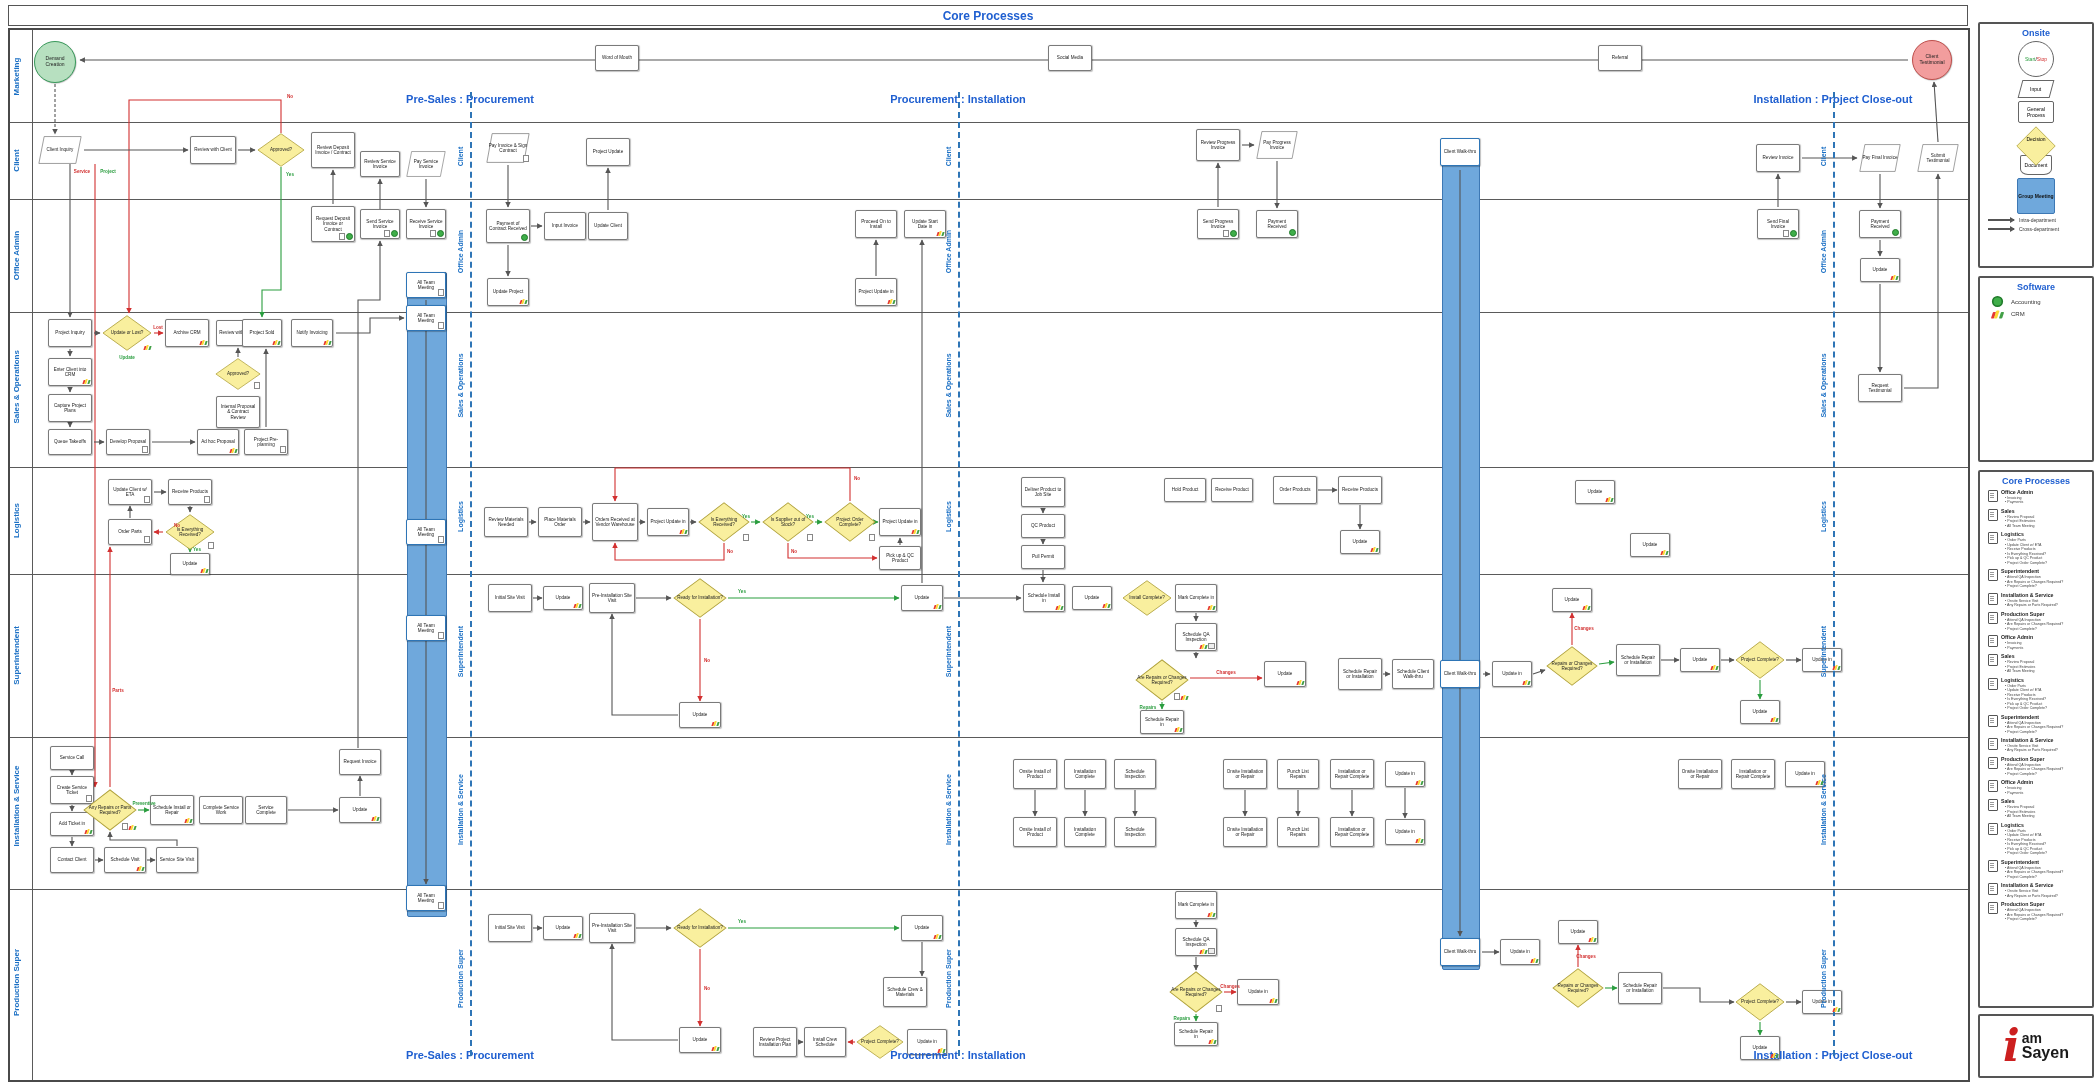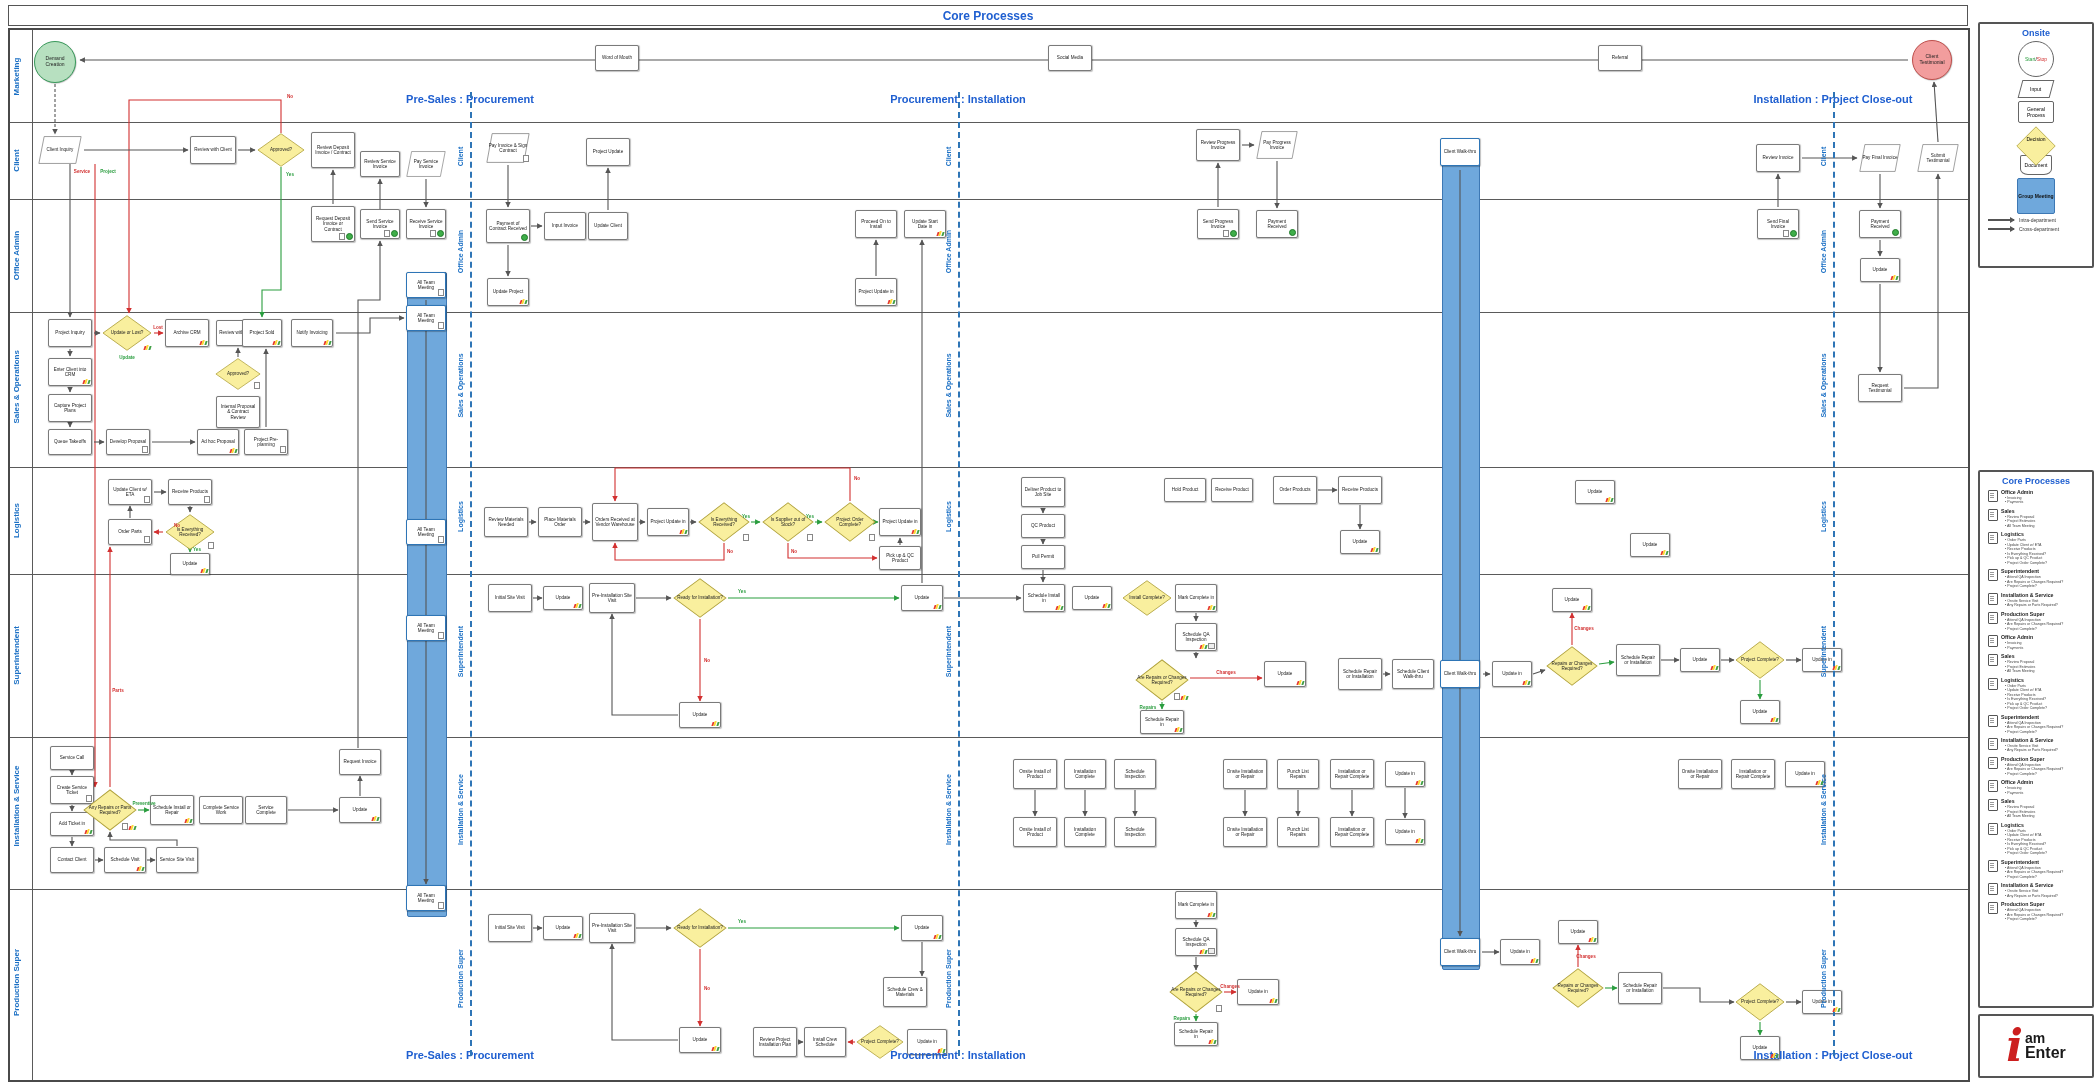--- a/index.html
+++ b/index.html
@@ -1286,20 +1286,37 @@
           <div class="lg-arrow"></div>
           <span class="lbl">Intra-department</span>
         </div>
         <div class="lrow">
           <div class="lg-arrow" style="height: 2.2px;"></div>
           <span class="lbl">Cross-department</span>
         </div>
       </div>
   </div>
 
+  <div class="panel" id="software" style="top:276px;height:186px;">
+    <h3>Software</h3>
+    <div id="software-rows">
+        <div class="row">
+          <span class="ic ic-acct" style="transform: scale(1.6);"></span>
+          <span class="lbl">Accounting</span>
+        </div>
+        <div class="row">
+          <span class="ic ic-crm" style="transform: scale(1.6);">
+            <i></i>
+            <i></i>
+            <i></i>
+          </span>
+          <span class="lbl">CRM</span>
+        </div>
+      </div>
+  </div>
 
   <div class="panel" id="coreproc" style="top:470px;height:538px;overflow:hidden;">
     <h3>Core Processes</h3>
     <div id="coreproc-secs">
         <div class="sec">
           <div class="docicon"></div>
           <div class="secbody">
             <div class="sh">Office Admin</div>
             <ul>
               <li>Invoicing</li>
@@ -1498,21 +1515,21 @@
             </ul>
           </div>
         </div>
       </div>
   </div>
 
   <div class="panel" id="logo" style="top:1014px;height:64px;">
     <span class="i">i</span>
     <span class="txt">
       <span class="am">am</span>
-      <span class="sy">Enter</span>
+      <span class="sy">Sayen</span>
     </span>
   </div>
 <div class="divider" style="left: 470px; top: 92px; height: 964px;"></div>
     <div class="divlanelabel" style="left: 410px; top: 153px; width: 100px; text-align: center;">Client</div>
     <div class="divlanelabel" style="left: 410px; top: 248px; width: 100px; text-align: center;">Office Admin</div>
     <div class="divlanelabel" style="left: 410px; top: 382px; width: 100px; text-align: center;">Sales &amp; Operations</div>
     <div class="divlanelabel" style="left: 410px; top: 513px; width: 100px; text-align: center;">Logistics</div>
     <div class="divlanelabel" style="left: 410px; top: 648px; width: 100px; text-align: center;">Superintendent</div>
     <div class="divlanelabel" style="left: 410px; top: 806px; width: 100px; text-align: center;">Installation &amp; Service</div>
     <div class="divlanelabel" style="left: 410px; top: 975px; width: 100px; text-align: center;">Production Super</div>

